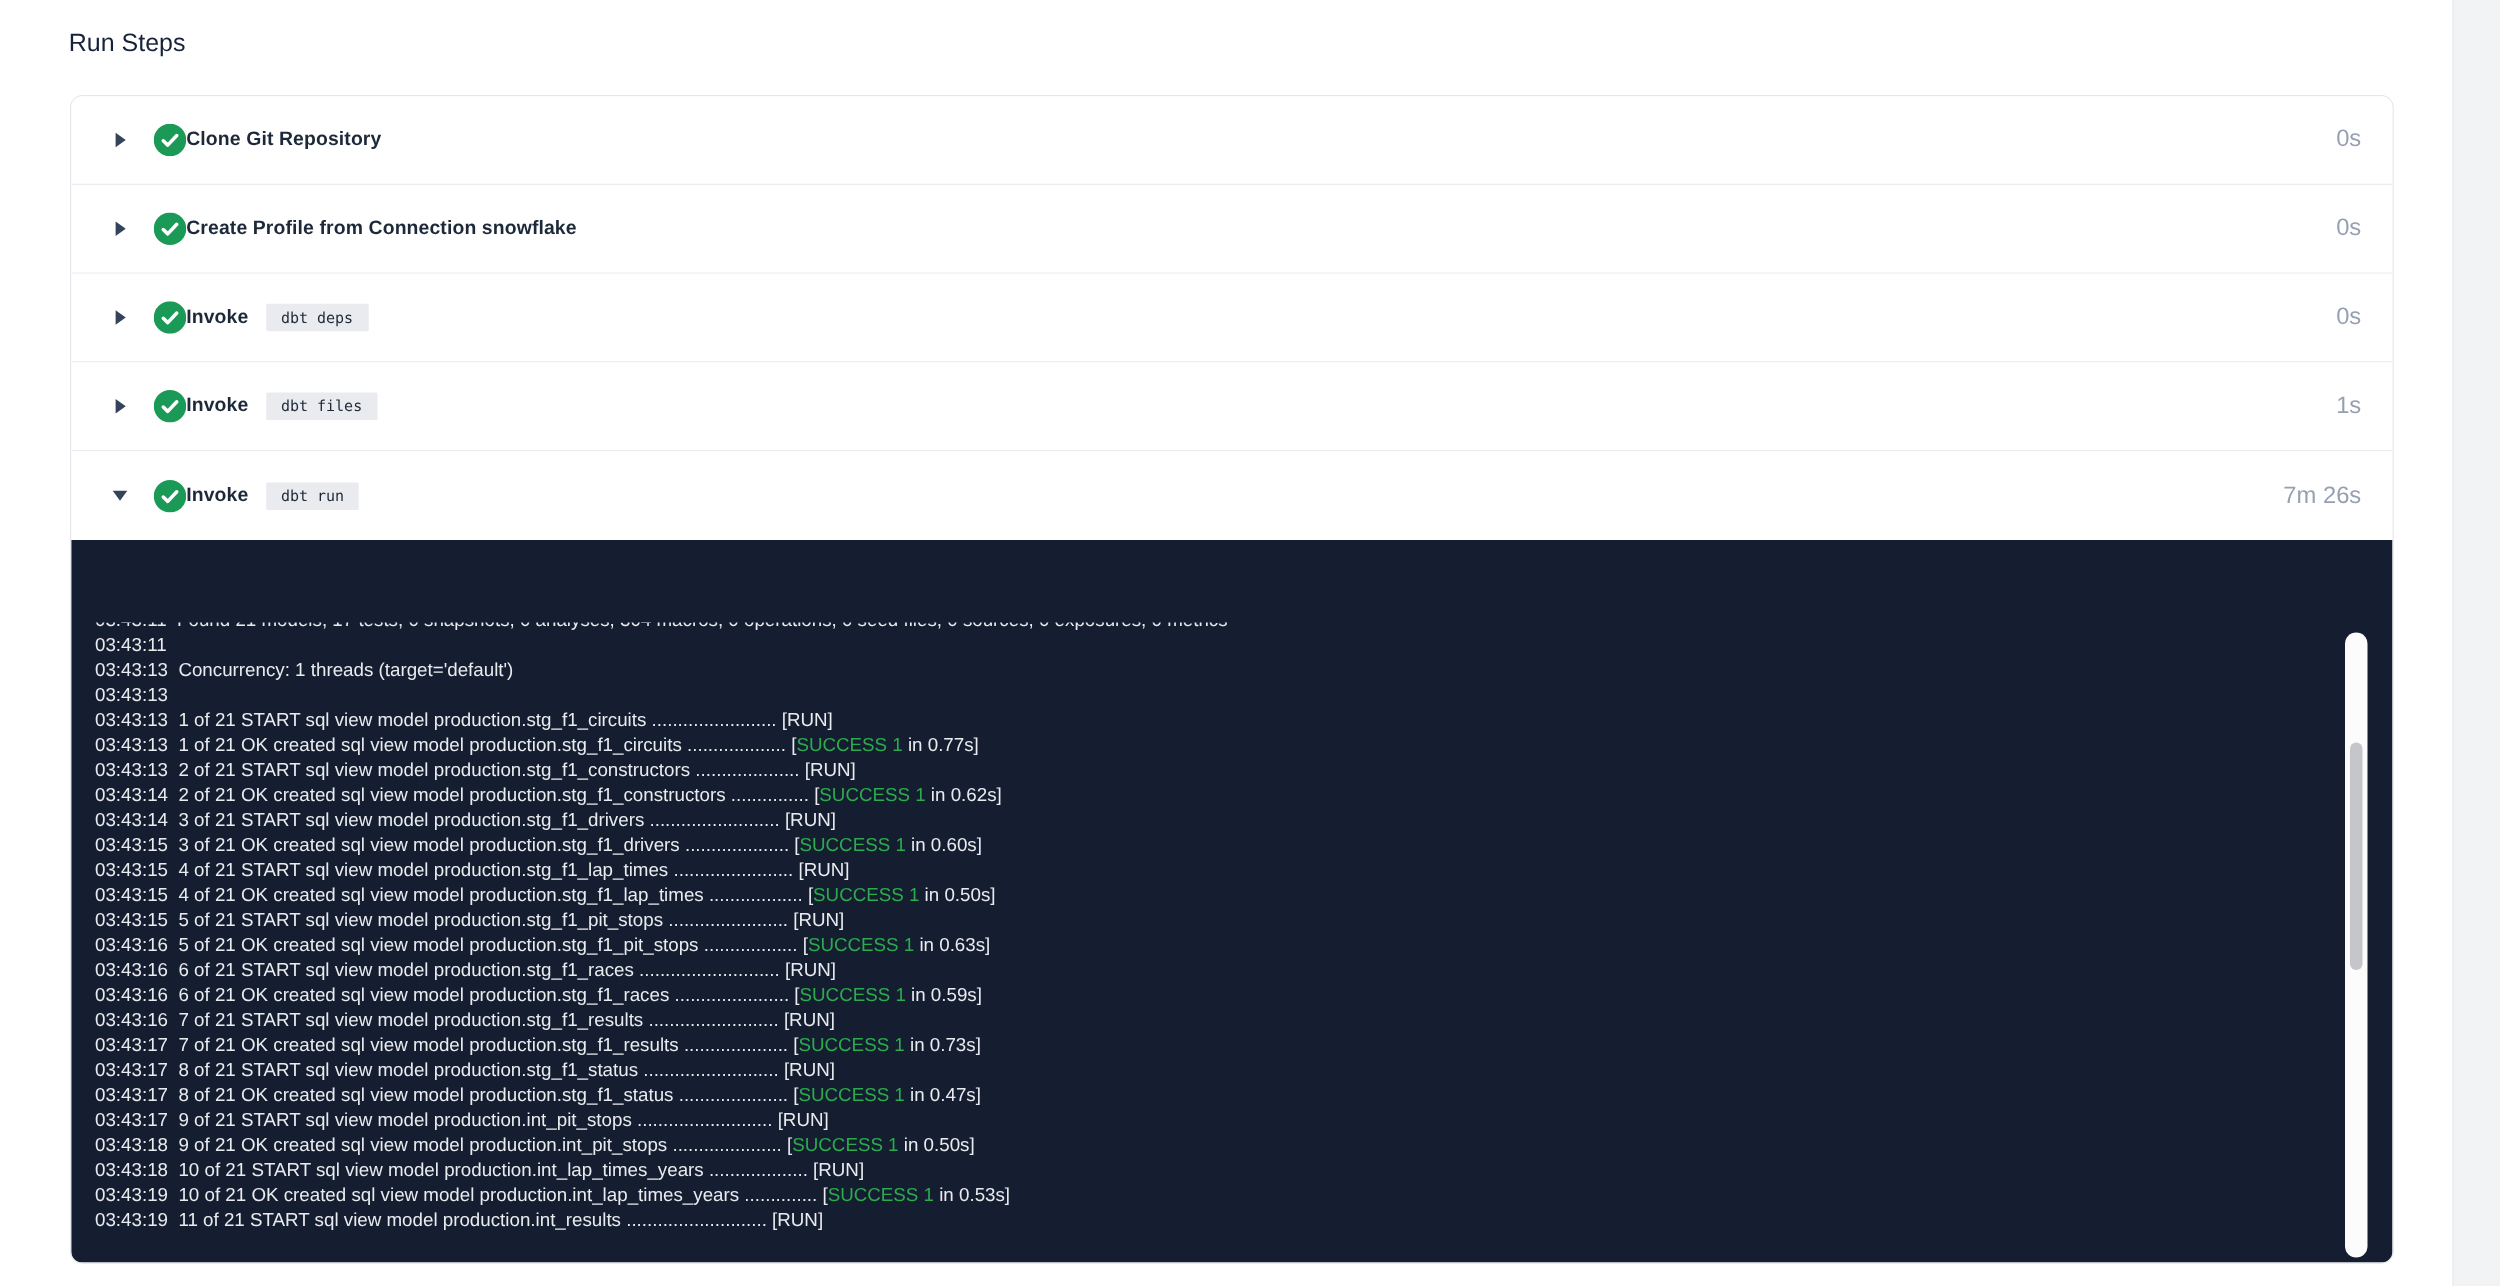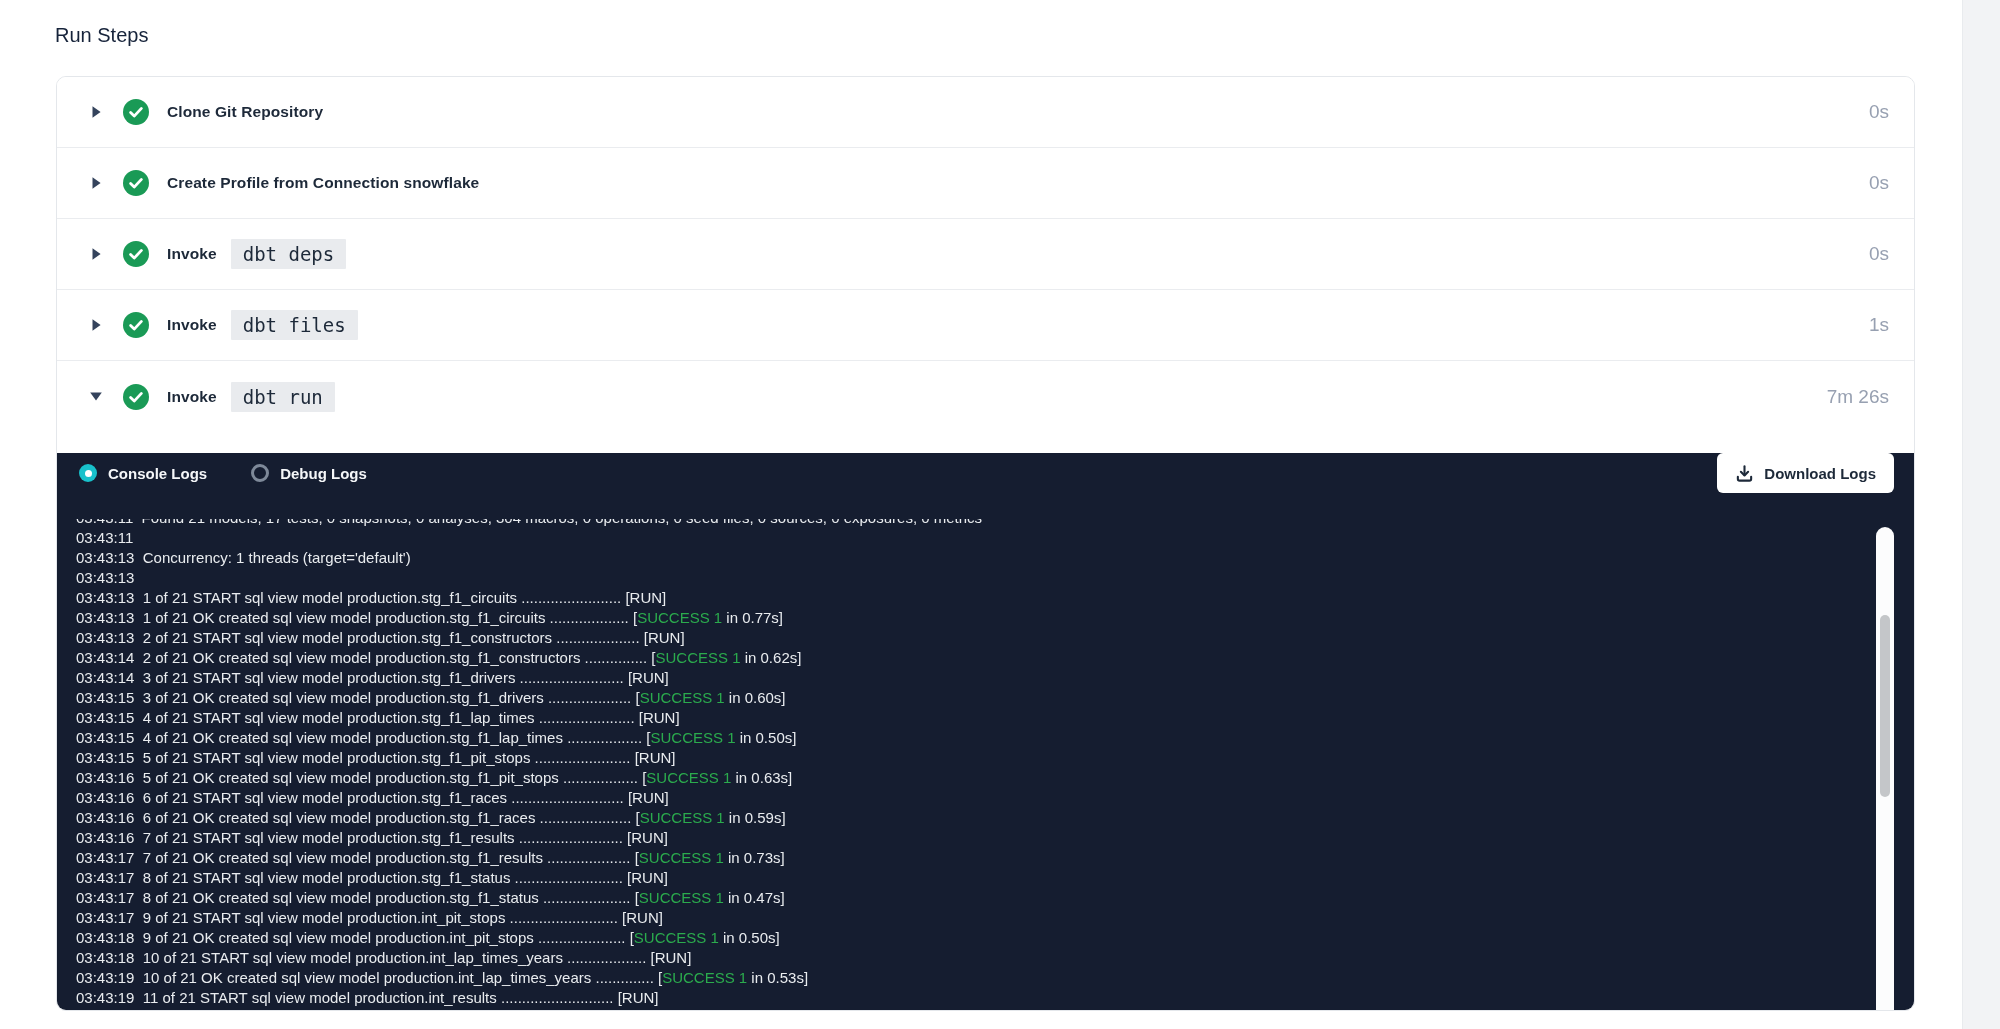--- a/index.html
+++ b/index.html
@@ -29,23 +29,23 @@
     position:absolute;left:56px;top:76px;width:1859px;height:935px;
     background:#fff;border:1px solid var(--card-border);border-radius:10px;overflow:hidden;
   }
   .step-row{
     height:71px;display:flex;align-items:center;padding:0 25px 0 32px;
     border-bottom:1px solid var(--divider);background:#fff;cursor:pointer;
   }
   .step-row.expanded{border-bottom:none}
   .chevron{width:14px;display:flex;justify-content:center;align-items:center}
   .check{margin-left:20px;display:flex;align-items:center}
-  .step-title{margin-left:18px;font-size:15.5px;font-weight:700;color:var(--title);letter-spacing:.1px}
+  .step-title{font-size:15.5px;font-weight:700;color:var(--title);letter-spacing:.1px}
   .cmd-pill{
-    margin-left:14px;font-family:"DejaVu Sans Mono",monospace;font-size:19px;
+    margin-left:14px;font-family:"DejaVu Sans Mono",monospace;font-size:12px;
     background:var(--pill-bg);color:var(--title);padding:4px 12px;border-radius:1px;white-space:pre;
   }
   .step-duration{margin-left:auto;color:var(--duration);font-size:19px}
   .log-panel{position:relative;height:578px;background:var(--panel-dark)}
   .panel-header{display:flex;align-items:center;height:40px;padding:0 20px 0 22px;margin-top:21px}
   .radio-group{display:flex;align-items:center;gap:11px;margin-right:44px;cursor:pointer}
   .radio{width:18px;height:18px;border-radius:50%;position:relative;flex:none}
   .radio.selected{background:var(--accent)}
   .radio.selected::after{content:"";position:absolute;left:5.5px;top:5.5px;width:7px;height:7px;border-radius:50%;background:#fff}
   .radio.unselected{border:3px solid #7e8999;background:transparent}
@@ -144,42 +144,20 @@
             <path d="M7.6 13.6 L11.2 17.1 L18.4 9.4" stroke="#fff" stroke-width="2.8" fill="none" stroke-linecap="round" stroke-linejoin="round"></path>
           </svg>
         </span>
         <span class="step-title">Invoke</span>
         <span class="cmd-pill">dbt run</span>
         <span class="step-duration">7m 26s</span>
       </div>
     </div>
 
   <div class="log-panel">
-    <div class="panel-header">
-      <div id="tabs" style="display:flex;align-items:center">
-          <div class="radio-group">
-            <span class="radio selected"></span>
-            <span class="radio-label">Console Logs</span>
-          </div>
-          <div class="radio-group">
-            <span class="radio unselected"></span>
-            <span class="radio-label">Debug Logs</span>
-          </div>
-        </div>
-      <button class="download-btn">
-        <span style="display:flex">
-          <svg width="19" height="19" viewBox="0 0 20 20" fill="none" stroke="#1d2939" stroke-width="2.2" stroke-linecap="round" stroke-linejoin="round">
-            <path d="M10 2.5 v9"></path>
-            <path d="M6.2 8.2 L10 12 L13.8 8.2"></path>
-            <path d="M3 13.5 v2.2 a1.8 1.8 0 0 0 1.8 1.8 h10.4 a1.8 1.8 0 0 0 1.8-1.8 v-2.2"></path>
-          </svg>
-        </span>
-        <span>Download Logs</span>
-      </button>
-    </div>
 
     <div class="log-viewport">
       <div class="log-lines" id="loglines"><div class="log-line"><span>03:43:11  Found 21 models, 17 tests, 0 snapshots, 0 analyses, 304 macros, 0 operations, 0 seed files, 0 sources, 0 exposures, 0 metrics</span></div><div class="log-line"><span>03:43:11</span></div><div class="log-line"><span>03:43:13  Concurrency: 1 threads (target='default')</span></div><div class="log-line"><span>03:43:13</span></div><div class="log-line"><span>03:43:13  1 of 21 START sql view model production.stg_f1_circuits ........................ [RUN]</span></div><div class="log-line"><span>03:43:13  1 of 21 OK created sql view model production.stg_f1_circuits ................... [</span><span class="green">SUCCESS 1</span><span> in 0.77s]</span></div><div class="log-line"><span>03:43:13  2 of 21 START sql view model production.stg_f1_constructors .................... [RUN]</span></div><div class="log-line"><span>03:43:14  2 of 21 OK created sql view model production.stg_f1_constructors ............... [</span><span class="green">SUCCESS 1</span><span> in 0.62s]</span></div><div class="log-line"><span>03:43:14  3 of 21 START sql view model production.stg_f1_drivers ......................... [RUN]</span></div><div class="log-line"><span>03:43:15  3 of 21 OK created sql view model production.stg_f1_drivers .................... [</span><span class="green">SUCCESS 1</span><span> in 0.60s]</span></div><div class="log-line"><span>03:43:15  4 of 21 START sql view model production.stg_f1_lap_times ....................... [RUN]</span></div><div class="log-line"><span>03:43:15  4 of 21 OK created sql view model production.stg_f1_lap_times .................. [</span><span class="green">SUCCESS 1</span><span> in 0.50s]</span></div><div class="log-line"><span>03:43:15  5 of 21 START sql view model production.stg_f1_pit_stops ....................... [RUN]</span></div><div class="log-line"><span>03:43:16  5 of 21 OK created sql view model production.stg_f1_pit_stops .................. [</span><span class="green">SUCCESS 1</span><span> in 0.63s]</span></div><div class="log-line"><span>03:43:16  6 of 21 START sql view model production.stg_f1_races ........................... [RUN]</span></div><div class="log-line"><span>03:43:16  6 of 21 OK created sql view model production.stg_f1_races ...................... [</span><span class="green">SUCCESS 1</span><span> in 0.59s]</span></div><div class="log-line"><span>03:43:16  7 of 21 START sql view model production.stg_f1_results ......................... [RUN]</span></div><div class="log-line"><span>03:43:17  7 of 21 OK created sql view model production.stg_f1_results .................... [</span><span class="green">SUCCESS 1</span><span> in 0.73s]</span></div><div class="log-line"><span>03:43:17  8 of 21 START sql view model production.stg_f1_status .......................... [RUN]</span></div><div class="log-line"><span>03:43:17  8 of 21 OK created sql view model production.stg_f1_status ..................... [</span><span class="green">SUCCESS 1</span><span> in 0.47s]</span></div><div class="log-line"><span>03:43:17  9 of 21 START sql view model production.int_pit_stops .......................... [RUN]</span></div><div class="log-line"><span>03:43:18  9 of 21 OK created sql view model production.int_pit_stops ..................... [</span><span class="green">SUCCESS 1</span><span> in 0.50s]</span></div><div class="log-line"><span>03:43:18  10 of 21 START sql view model production.int_lap_times_years ................... [RUN]</span></div><div class="log-line"><span>03:43:19  10 of 21 OK created sql view model production.int_lap_times_years .............. [</span><span class="green">SUCCESS 1</span><span> in 0.53s]</span></div><div class="log-line"><span>03:43:19  11 of 21 START sql view model production.int_results ........................... [RUN]</span></div></div>
     </div>
 
     <div class="scroll-track"></div>
     <div class="scroll-thumb"></div>
   </div>
 </div>
 

